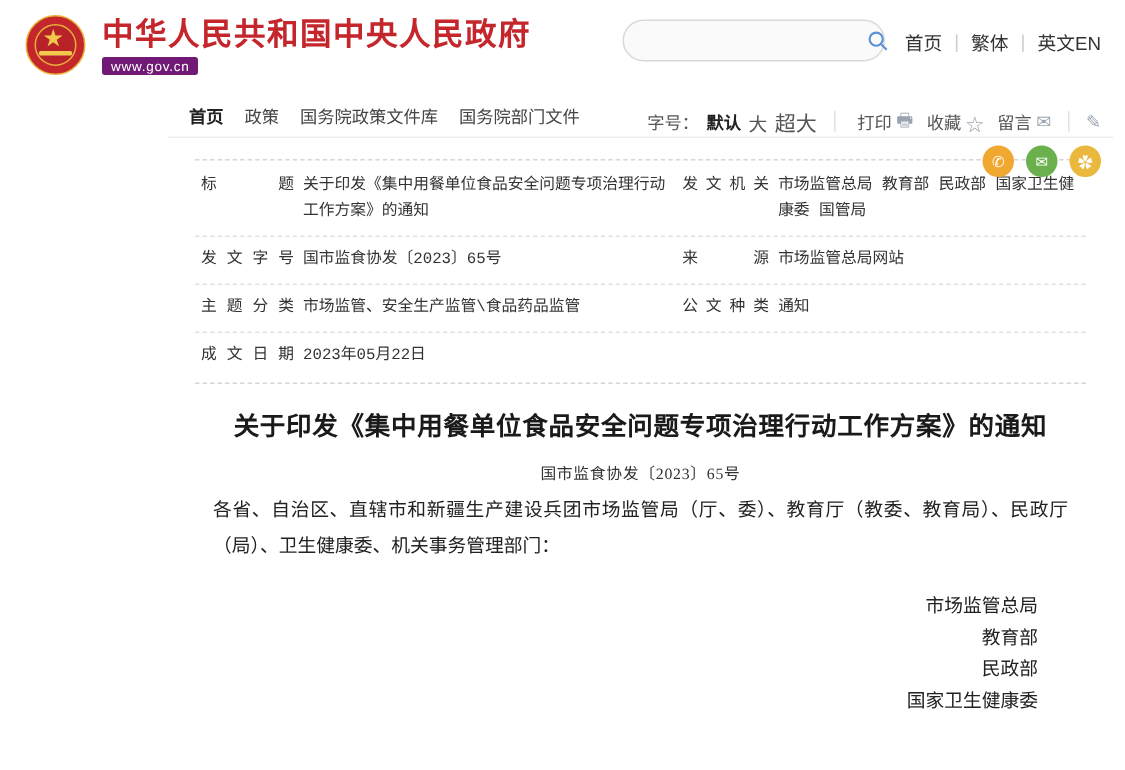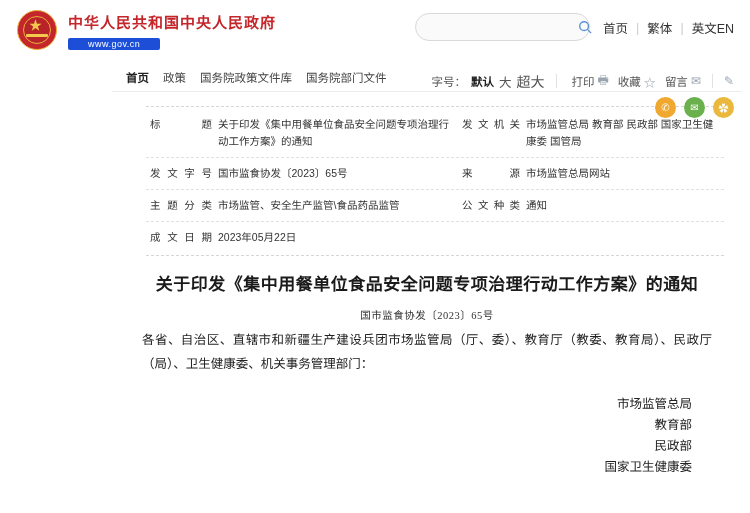--- a/index.html
+++ b/index.html
@@ -65,33 +65,33 @@
     background: #f2c94c;
     border-radius: 1px;
   }
   .brand {
     display: flex;
     flex-direction: column;
     justify-content: center;
   }
   .brand-title {
     color: #c4262c;
-    font-size: 15px;
+    font-size: 21px;
     font-weight: bold;
     letter-spacing: 1px;
     line-height: 24px;
     font-family: "Liberation Serif", serif;
   }
   .brand-url {
     margin-top: 3px;
     display: inline-block;
-    background: #1d4ed8;
+    background: #701a75;
     color: #fff;
     font-size: 9px;
-    padding: 1px 20px;
+    padding: 1px 6px;
     border-radius: 2px;
     width: fit-content;
     letter-spacing: 0.5px;
   }
   .search-box {
     position: absolute;
     left: 415px;
     top: 13px;
     width: 175px;
     height: 28px;
@@ -205,25 +205,26 @@
     border-radius: 50%;
     display: flex; align-items: center; justify-content: center;
     color: #fff; font-size: 10px;
   }
   .round.r1 { background: #f0a830; }
   .round.r2 { background: #6ab04c; }
   .round.r3 { background: #e9b83c; }
 
   
   .meta {
-    margin: 14px 18px 0 34px;
+    margin: 14px 18px 0 18px;
     border: 1px dashed #d6d6d6;
     border-left: none;
     border-right: none;
     padding: 2px 0;
+    font-family: Liberation Mono, monospace;
   }
   .meta-row {
     display: flex;
     border-bottom: 1px dashed #e0e0e0;
   }
   .meta-row:last-child { border-bottom: none; }
   .meta-cell {
     display: flex;
     padding: 7px 4px;
     font-size: 10.5px;

